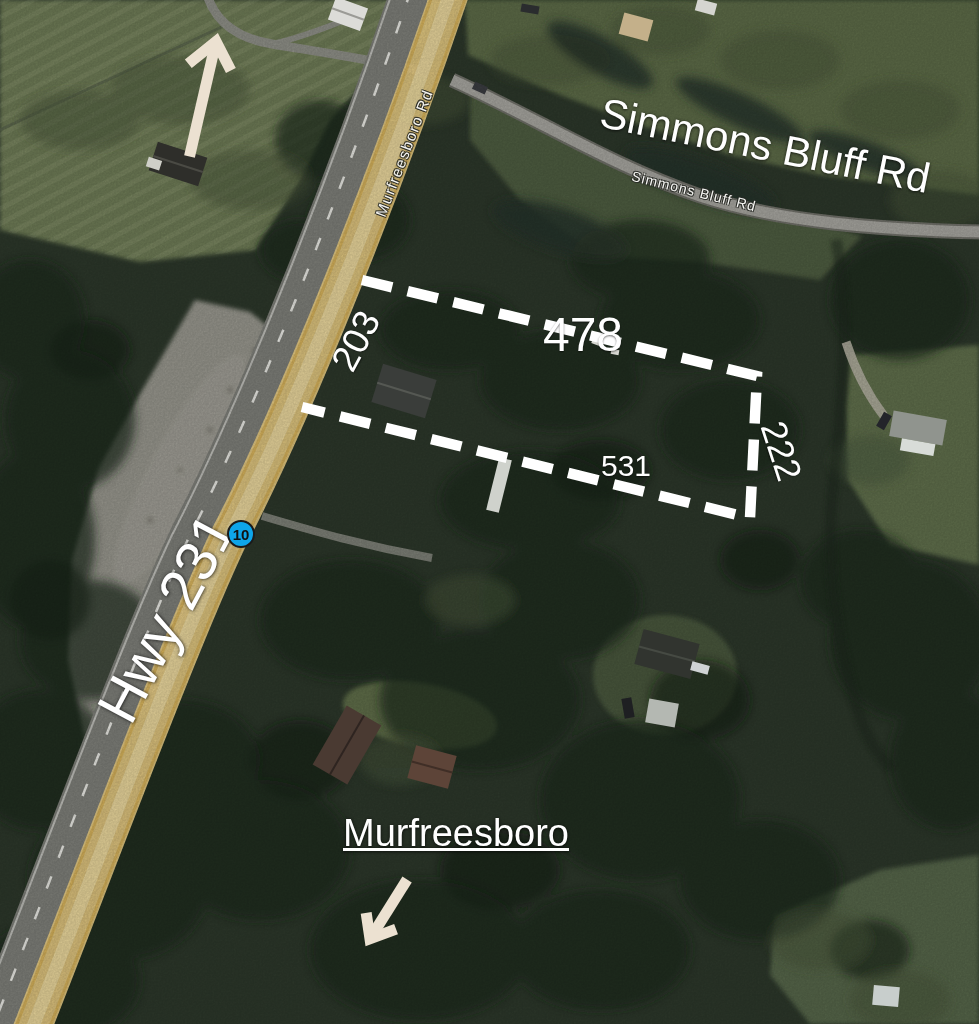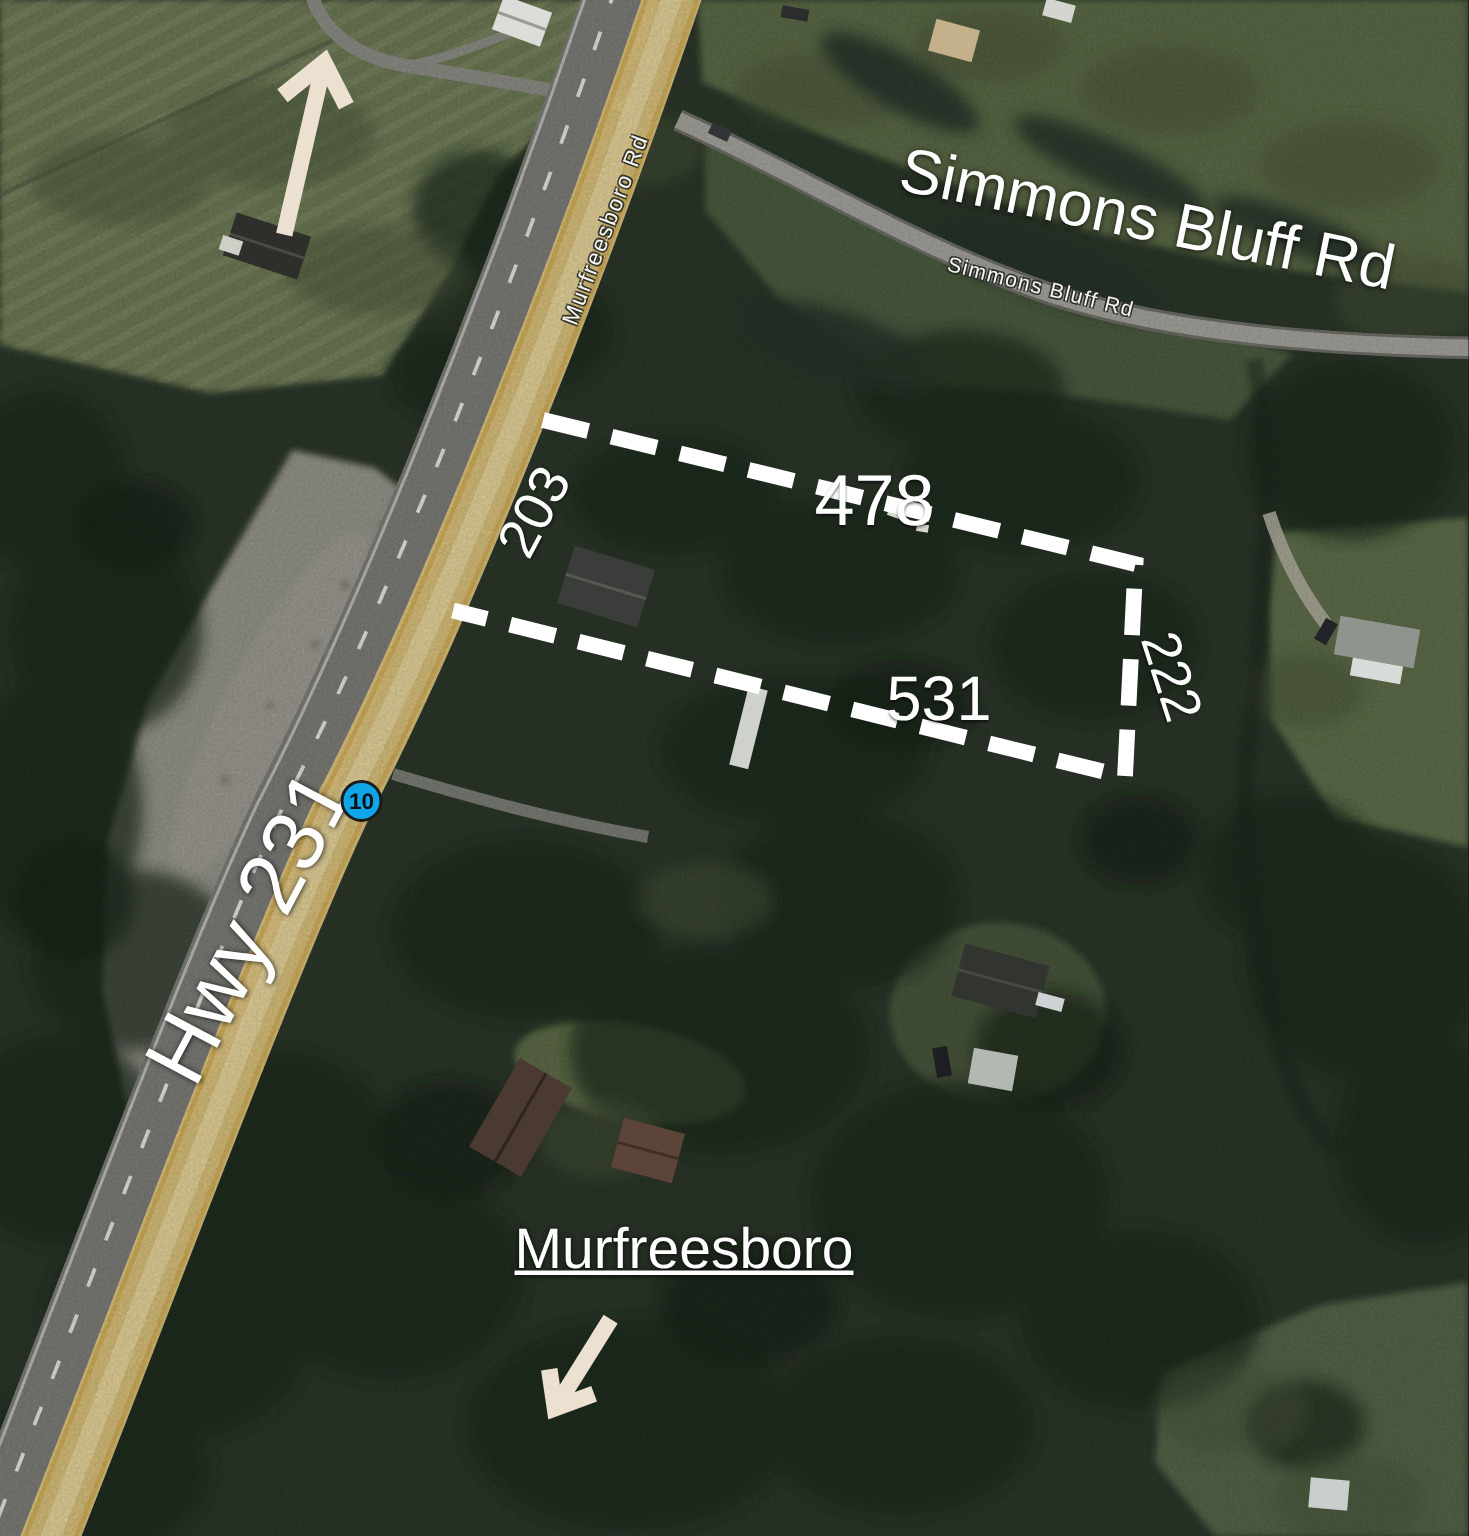--- a/index.html
+++ b/index.html
@@ -26,21 +26,21 @@
                 -1px 1px 0 rgba(40,42,38,.85), 1px 1px 0 rgba(40,42,38,.85);
   }
   .lbl-murf-rd    { left:404px; top:153px;
                     transform:translate(-50%,-50%) rotate(-69deg); }
   .lbl-simmons-st { left:694px; top:191px; font-size:14px; letter-spacing:1px;
                     transform:translate(-50%,-50%) rotate(14deg); }
   .dim { font-size:38px; text-shadow:0 1px 2px rgba(0,0,0,.55); }
   .dim-478 { left:583px; top:307px; font-size:48px;margin-top:28px; }
   .dim-203 { left:356px; top:341px; font-size:37px;
              transform:translate(-50%,-50%) rotate(-62deg); }
-  .dim-531 { left:626px; top:466px; font-size:42px; }
+  .dim-531 { left:626px; top:466px; font-size:30px; }
   .dim-222 { left:781px; top:451px; font-size:36px;
              transform:translate(-50%,-50%) rotate(72deg); }
   .shield {
     position:absolute; left:227px; top:520px; width:24px; height:24px;
     background:#0ea5e9; border:2px solid #1b1b1b; border-radius:50%;
     display:flex; align-items:center; justify-content:center;
     color:#111; font-size:15px; font-weight:600;
   }
 </style>
 </head>

